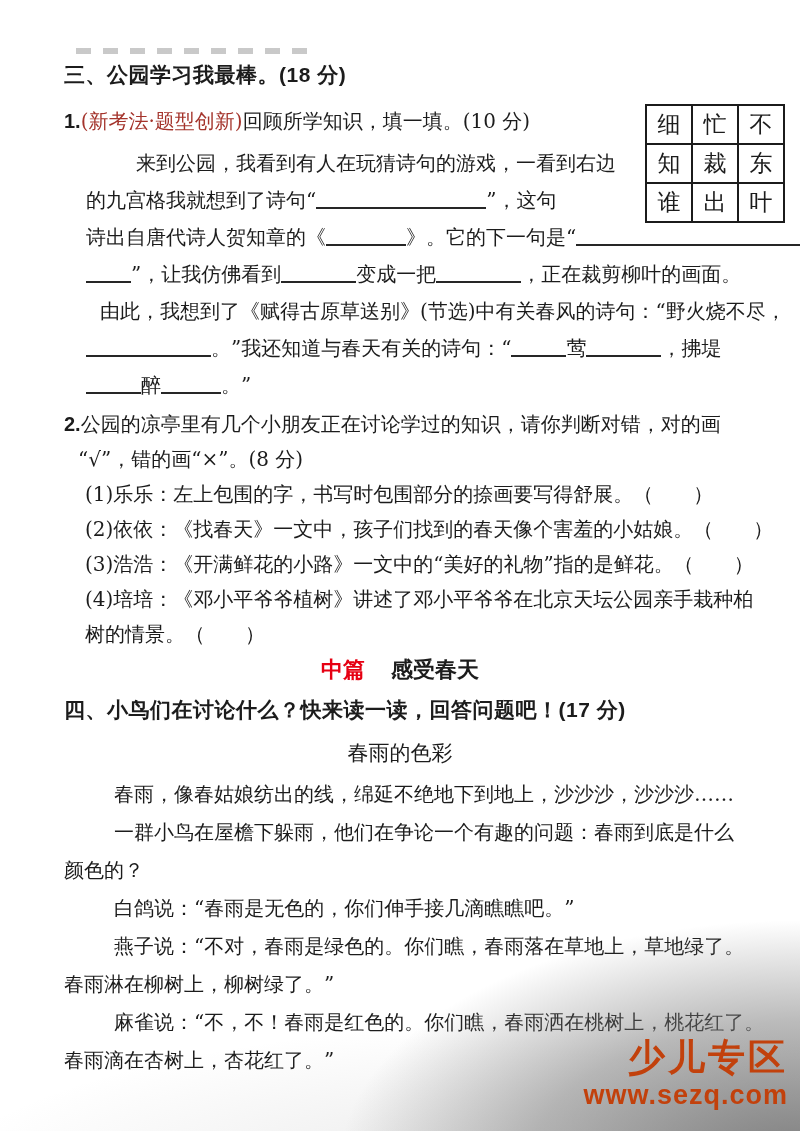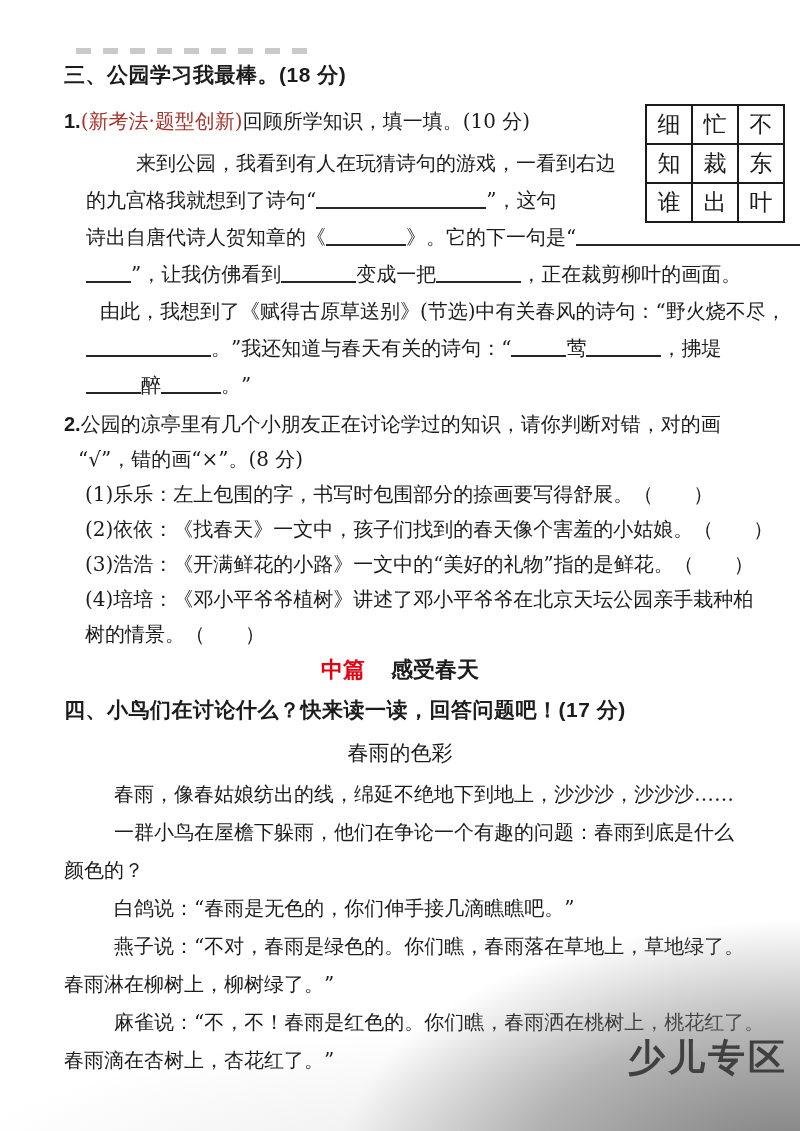--- a/index.html
+++ b/index.html
@@ -59,21 +59,21 @@
   #mid-banner{top:655px;left:0;width:800px;text-align:center;font-size:22px;line-height:30px;}
   #mid-banner .lbl{color:#e60012;margin-right:26px;}
 
   #passage-title{top:738px;left:0;width:800px;text-align:center;font-size:21px;line-height:30px;}
 
   
   #passage{top:775px;left:64px;width:730px;font-size:20px;}
   #passage .tl{height:38px;line-height:38px;white-space:nowrap;}
 
   
-  #watermark{top:1036px;right:12px;z-index:2;text-align:right;color:#404040;
+  #watermark{top:1036px;right:12px;z-index:2;text-align:right;color:#c2410c;
     font-family:"Liberation Sans","DejaVu Sans",sans-serif;font-weight:700;}
   #wm-name{font-size:37px;line-height:44px;letter-spacing:3px;}
   #wm-url{font-size:27px;line-height:30px;letter-spacing:1px;}
 </style>
 </head>
 <body>
 
 <div class="page">
 
   <div class="abs frag"></div>
@@ -140,15 +140,16 @@
     <div class="tl ind">燕子说：“不对，春雨是绿色的。你们瞧，春雨落在草地上，草地绿了。</div>
     <div class="tl">春雨淋在柳树上，柳树绿了。”</div>
     <div class="tl ind">麻雀说：“不，不！春雨是红色的。你们瞧，春雨洒在桃树上，桃花红了。</div>
     <div class="tl">春雨滴在杏树上，杏花红了。”</div>
   </div>
 
   <div class="corner-shade"></div>
 
   <div class="abs" id="watermark">
     <div id="wm-name">少儿专区</div>
+    <div id="wm-url">www.sezq.com</div>
   </div>
 
 </div>
 
 </body></html>

